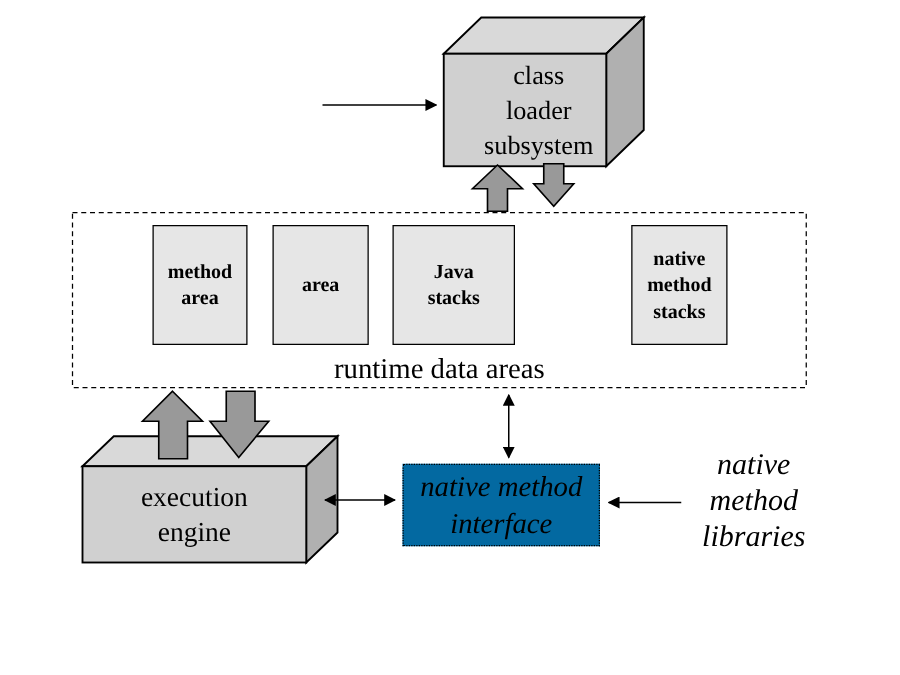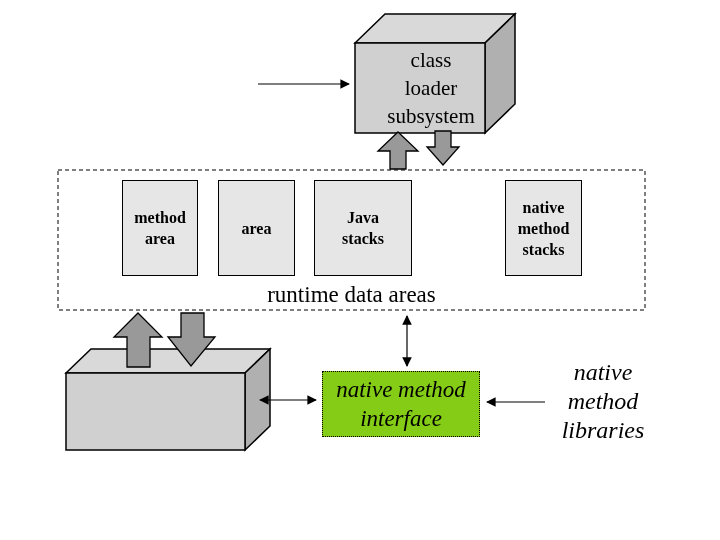--- a/index.html
+++ b/index.html
@@ -22,21 +22,21 @@
     font-weight: bold;
     font-size: 16px;
     line-height: 21px;
   }
   #classfiles-label { font-style: italic; font-size: 25px; }
   #classloader-label { font-size: 21px; line-height: 28px; }
   #runtime-label { font-size: 23px; }
   #engine-label { font-size: 22px; line-height: 28px; }
   #interface-box {
     border: 1px dotted #000;
-    background: #84cc16;
+    background: #0369a1;
     font-style: italic;
     font-size: 23px;
     line-height: 29px;
   }
   #libraries-label { font-style: italic; font-size: 24px; line-height: 29px; }
 </style>
 </head>
 <body>
 
 <div id="stage">
@@ -94,20 +94,24 @@
   <div class="abs center mem-box" style="left:505px; top:180px; width:77px; height:96px;">
     <span class="lines">native
 method
 stacks</span>
   </div>
 
   <div id="runtime-label" class="abs center" style="left:58px; top:280px; width:587px; height:30px;align-items:center;">
     <span class="lines">runtime data areas</span>
   </div>
 
+  <div id="engine-label" class="abs center" style="left:66px; top:374px; width:179px; height:76px;">
+    <span class="lines">execution
+engine</span>
+  </div>
 
   <div id="interface-box" class="abs center" style="left:322px; top:371px; width:158px; height:66px;">
     <span class="lines">native method
 interface</span>
   </div>
 
   <div id="libraries-label" class="abs center" style="left:538px; top:357px; width:130px; height:88px;">
     <span class="lines">native
 method
 libraries</span>

